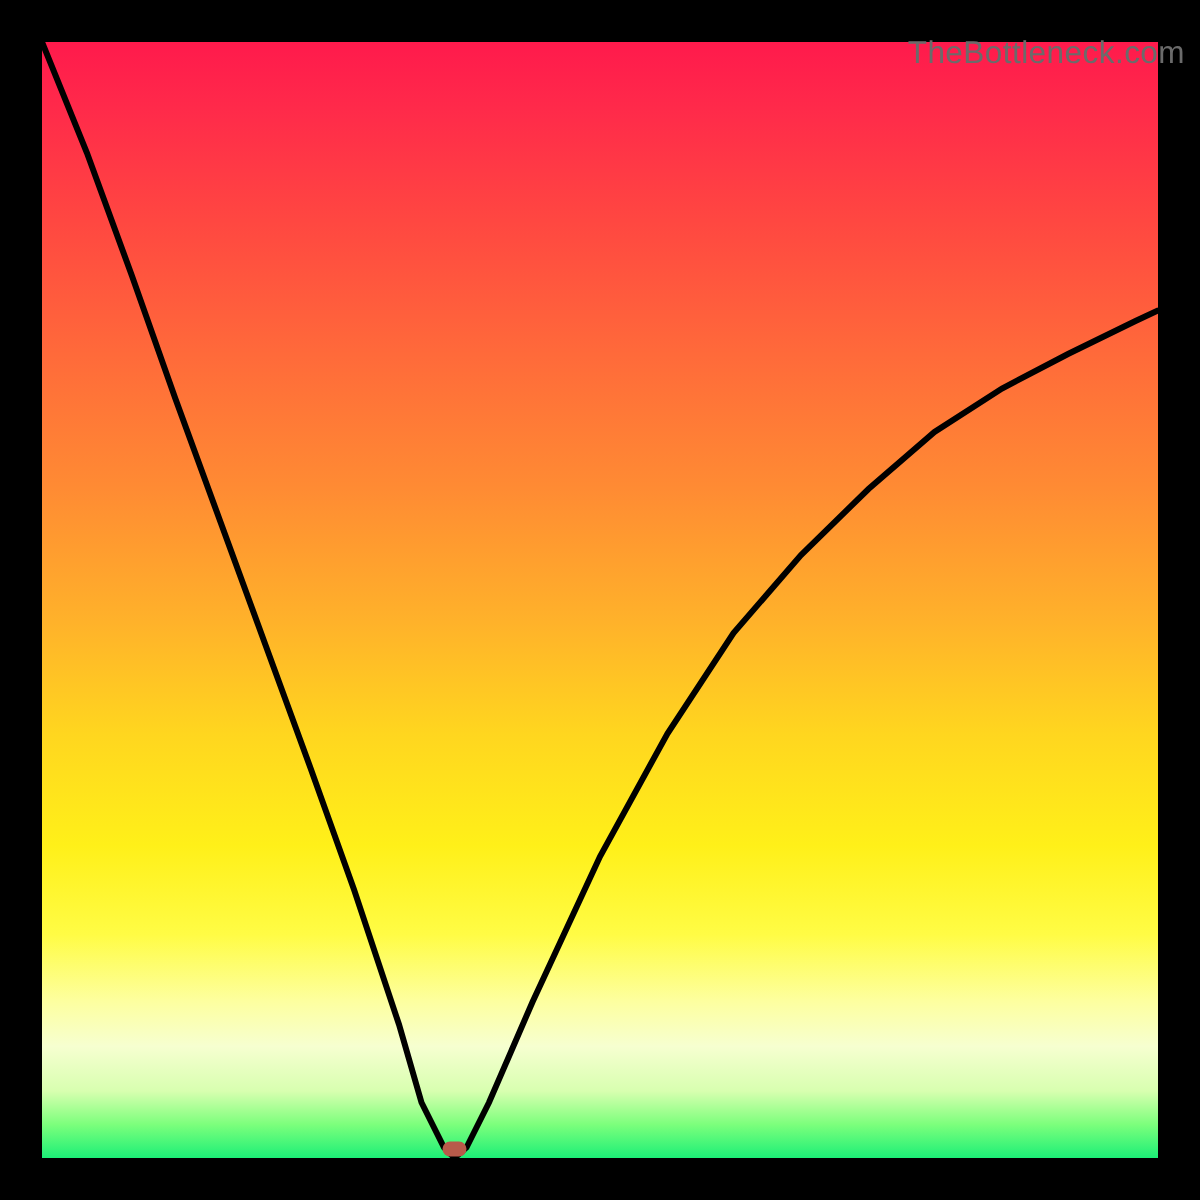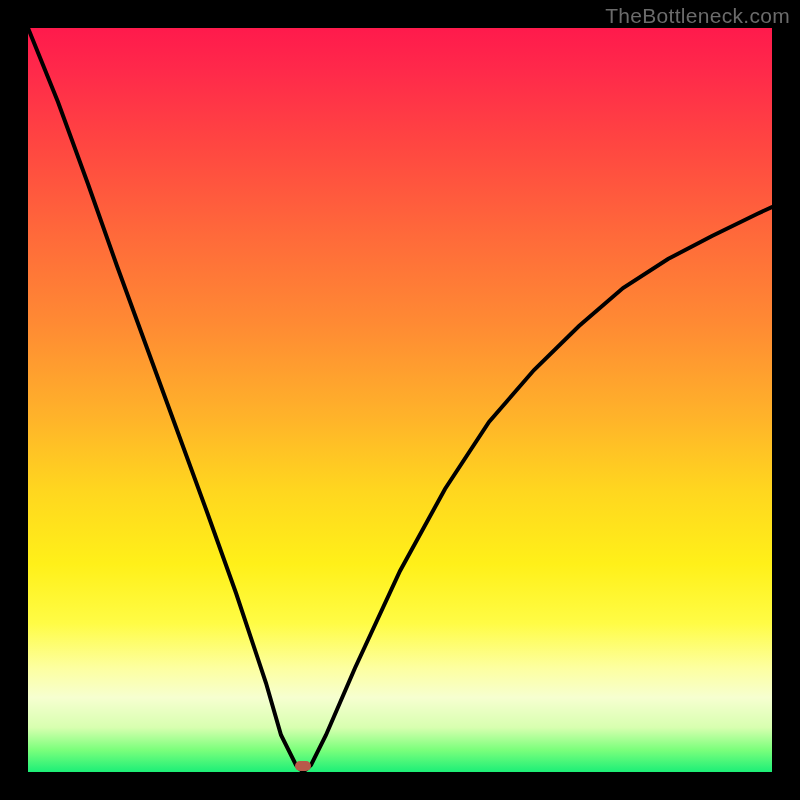--- a/index.html
+++ b/index.html
@@ -37,21 +37,21 @@
       #fffc45 80%,
       #fdffa0 86%,
       #f6ffd0 90%,
       #d8ffb0 94%,
       #7cff7c 97%,
       #1cef77 100%
     );
   }
   .watermark {
     position: absolute;
-    top: 4px;
+    top: 24px;
     right: 10px;
     color: #6b6b6b;
     font-size: 21px;
     letter-spacing: 0.3px;
     font-weight: 400;
     user-select: none;
   }
   svg.curve {
     position: absolute;
     left: 0;

